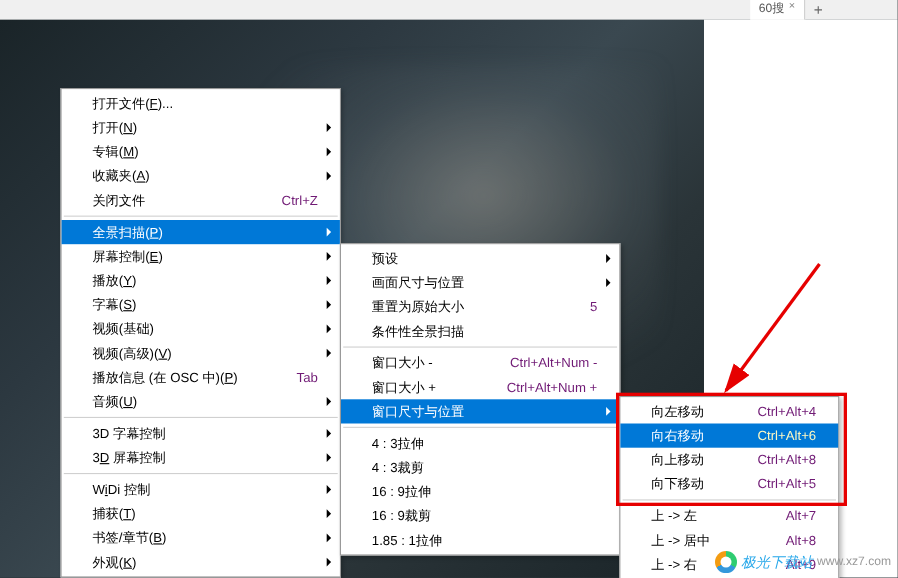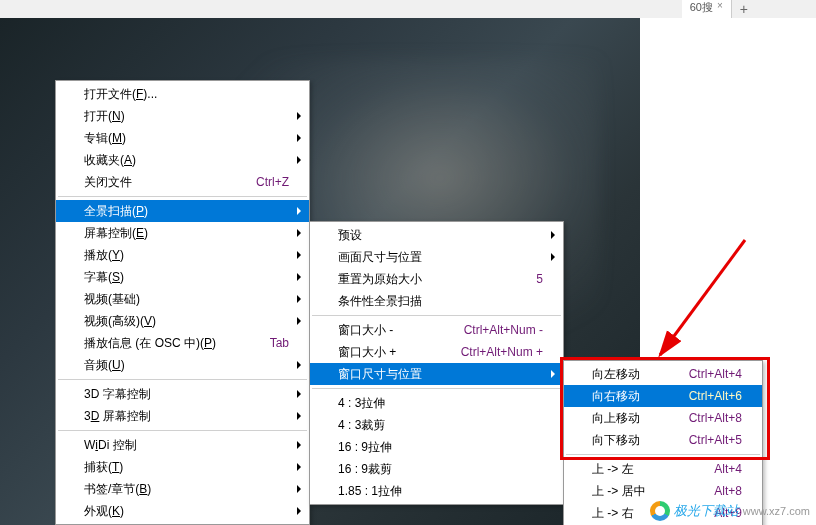--- a/index.html
+++ b/index.html
@@ -166,21 +166,21 @@
       <span>向上移动</span>
       <span class="shortcut">Ctrl+Alt+8</span>
     </div>
     <div class="menu-item">
       <span>向下移动</span>
       <span class="shortcut">Ctrl+Alt+5</span>
     </div>
     <div class="menu-sep"></div>
     <div class="menu-item">
       <span>上 -&gt; 左</span>
-      <span class="shortcut">Alt+4</span>
+      <span class="shortcut">Alt+7</span>
     </div>
     <div class="menu-item">
       <span>上 -&gt; 居中</span>
       <span class="shortcut">Alt+8</span>
     </div>
     <div class="menu-item">
       <span>上 -&gt; 右</span>
       <span class="shortcut">Alt+9</span>
     </div>
   </div>

